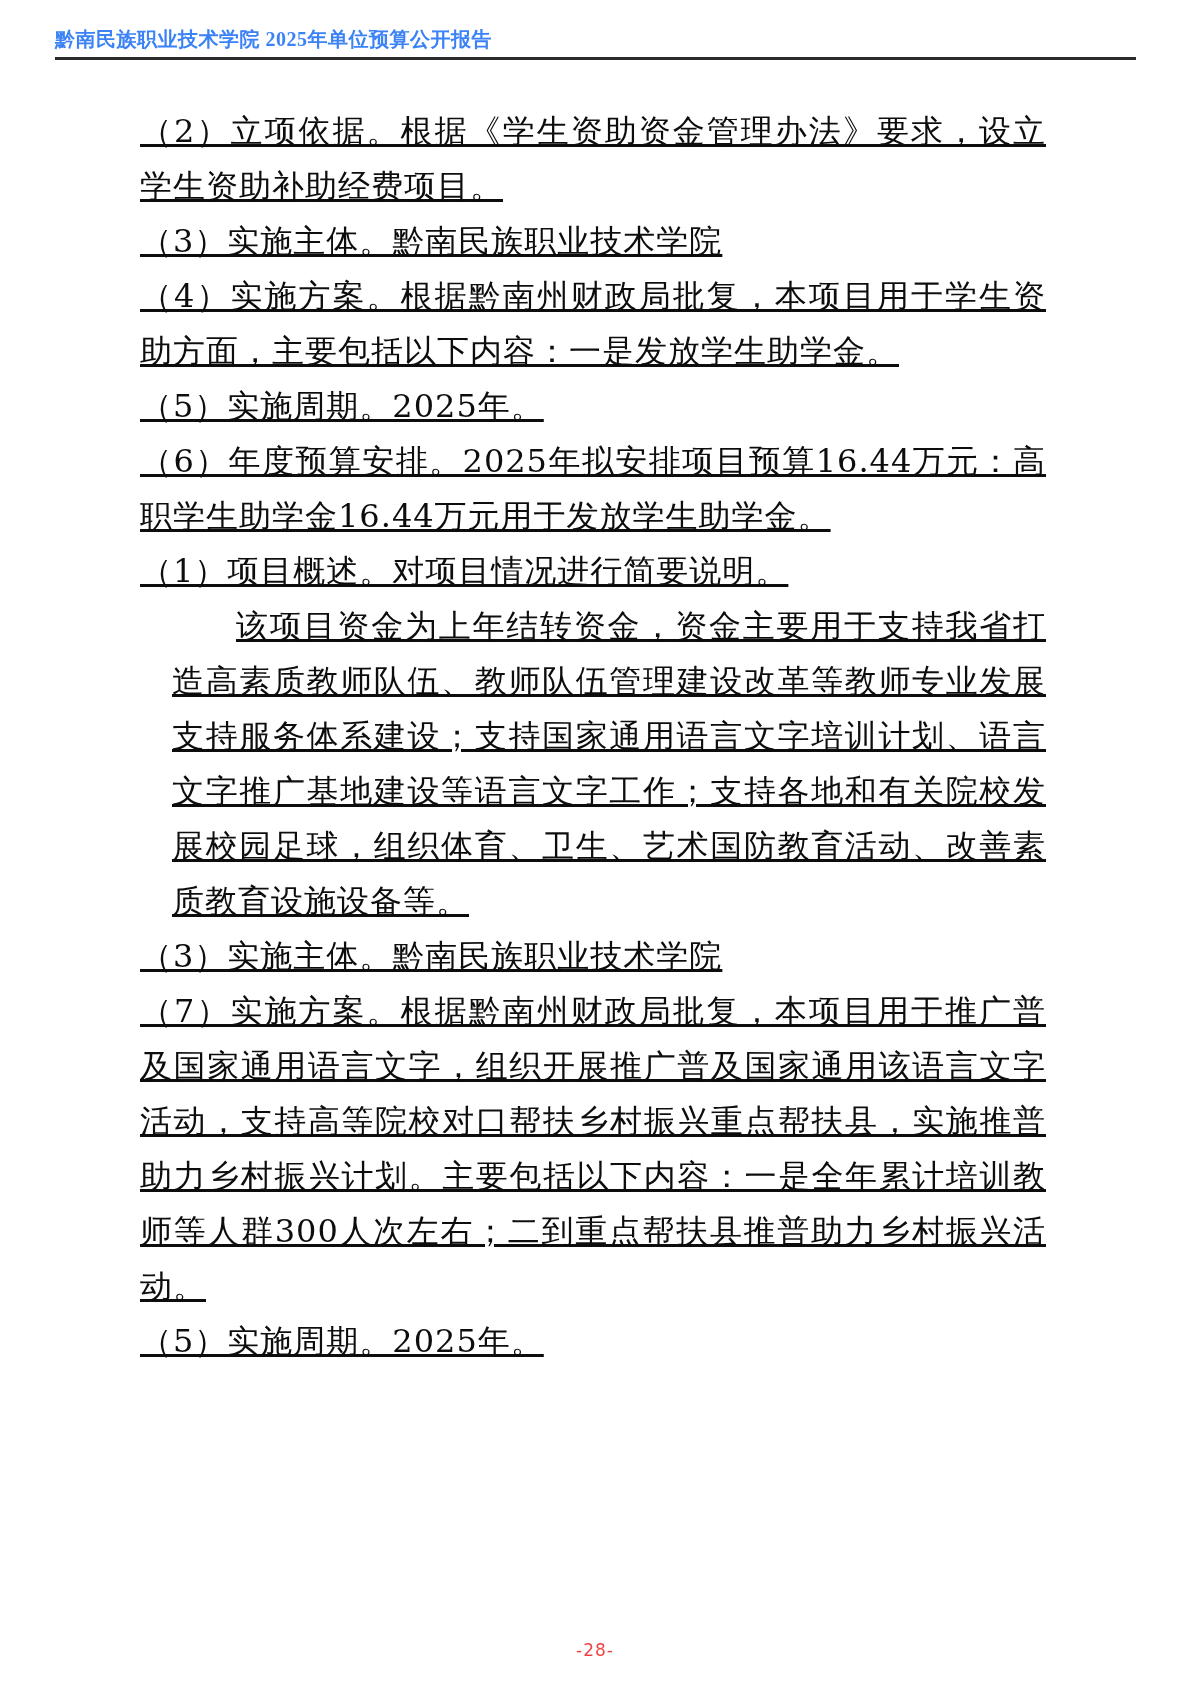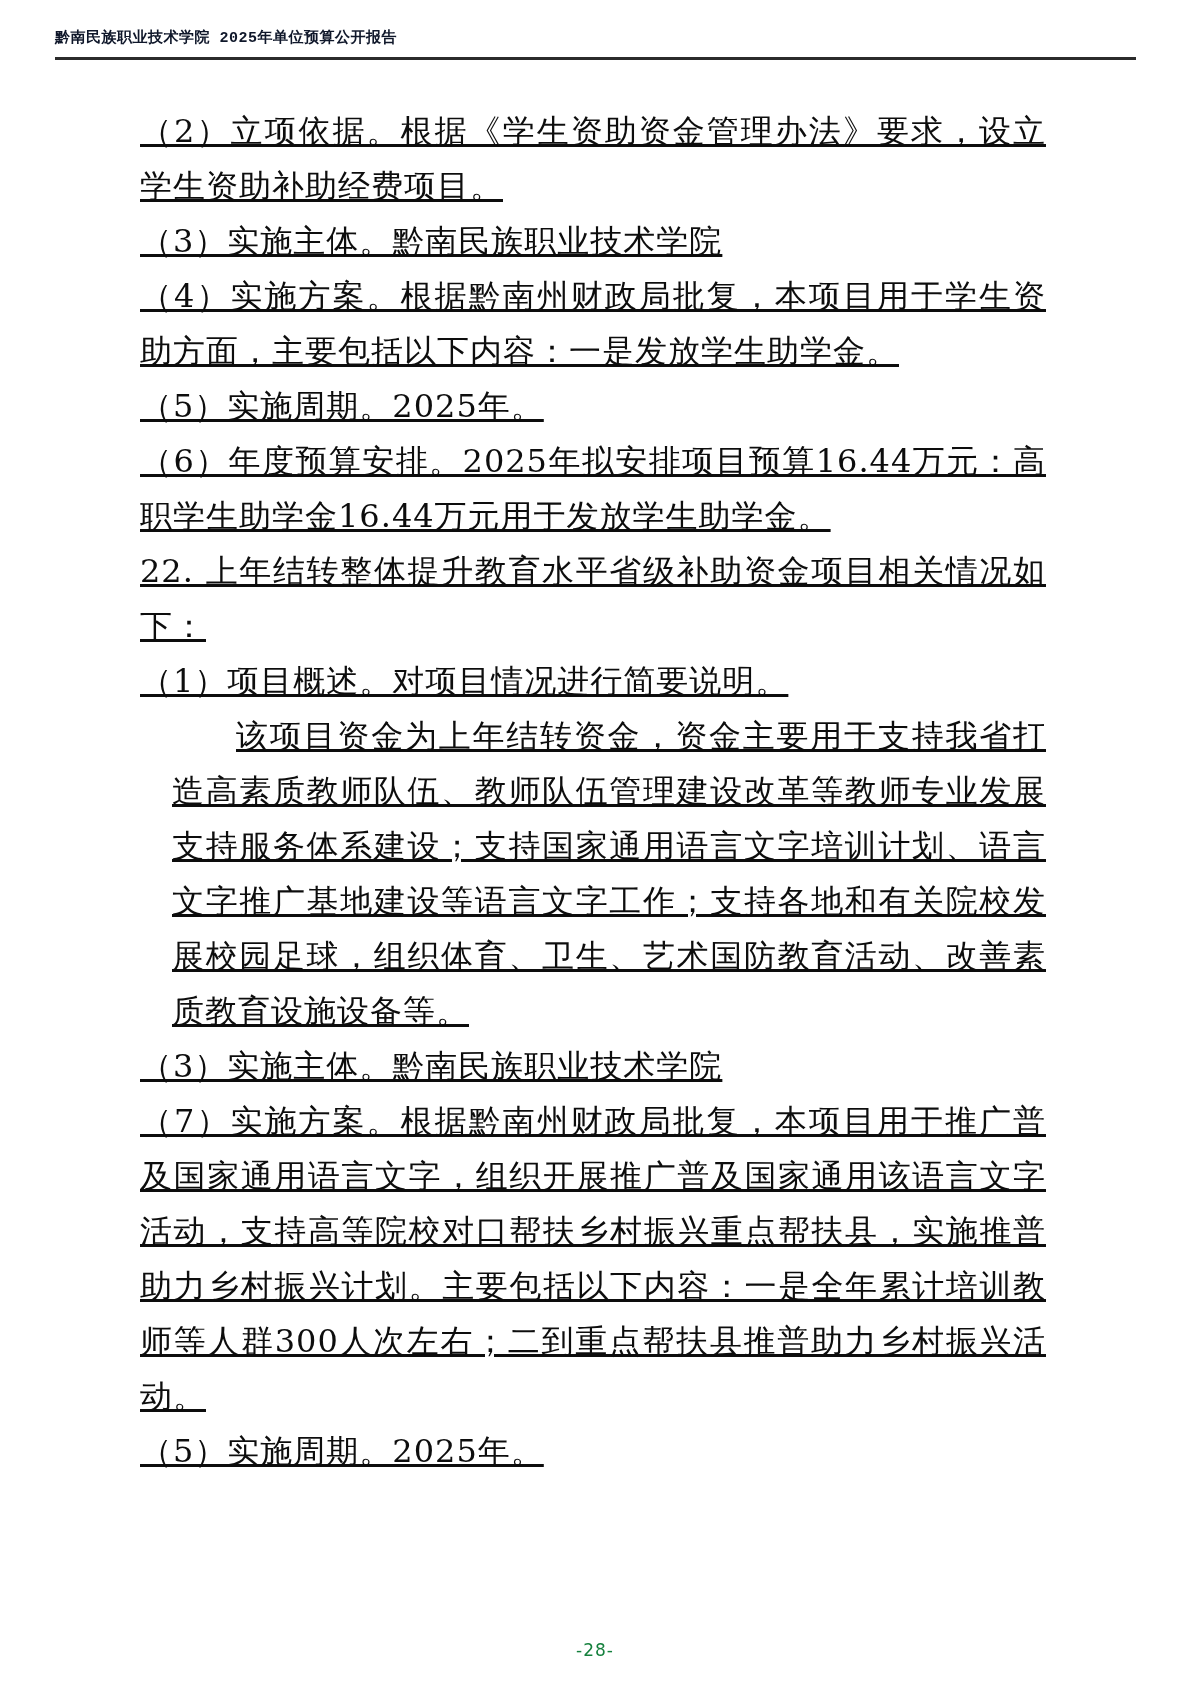--- a/index.html
+++ b/index.html
@@ -14,26 +14,26 @@
   .page {
     position: absolute; inset: 0;
     background: #ffffff;
   }
   
   .page-header {
     position: absolute;
     top: 28px; left: 55px; right: 54px;
   }
   .hdr-text {
-    font-family: Liberation Mono, monospace;
+    font-family: Liberation Serif, serif;
     font-weight: bold;
-    font-size: 15px;
+    font-size: 20px;
     line-height: 22px;
     letter-spacing: 0.5px;
-    color: #0f172a;
+    color: #3b82f6;
     white-space: nowrap;
   }
   .hdr-rule {
     margin-top: 7px;
     height: 0;
     border-top: 3px solid #2b2b2b;
   }
   
   .doc-body {
     position: absolute;
@@ -56,41 +56,40 @@
   
   .page-footer {
     position: absolute;
     left: 0; right: 0;
     bottom: 24px;
     text-align: center;
   }
   .page-number {
     font-family: "DejaVu Sans", "Liberation Sans", sans-serif;
     font-size: 17px;
-    color: #15803d;
+    color: #ef4444;
     letter-spacing: 1px;
   }
 </style>
 </head>
 <body>
 
 <div class="page">
 
   <header class="page-header">
     <div class="hdr-text">黔南民族职业技术学院 2025年单位预算公开报告</div>
     <div class="hdr-rule"></div>
   </header>
 
   <main class="doc-body" id="paragraphs">
       <p class="para">（2）立项依据。根据《学生资助资金管理办法》要求，设立学生资助补助经费项目。</p>
       <p class="para">（3）实施主体。黔南民族职业技术学院</p>
       <p class="para">（4）实施方案。根据黔南州财政局批复，本项目用于学生资助方面，主要包括以下内容：一是发放学生助学金。</p>
       <p class="para">（5）实施周期。2025年。</p>
       <p class="para">（6）年度预算安排。2025年拟安排项目预算16.44万元：高职学生助学金16.44万元用于发放学生助学金。</p>
-      <p class="para">22. 上年结转整体提升教育水平省级补助资金项目相关情况如下：</p>
       <p class="para">（1）项目概述。对项目情况进行简要说明。</p>
       <p class="para indent">该项目资金为上年结转资金，资金主要用于支持我省打造高素质教师队伍、教师队伍管理建设改革等教师专业发展支持服务体系建设；支持国家通用语言文字培训计划、语言文字推广基地建设等语言文字工作；支持各地和有关院校发展校园足球，组织体育、卫生、艺术国防教育活动、改善素质教育设施设备等。</p>
       <p class="para">（3）实施主体。黔南民族职业技术学院</p>
       <p class="para">（7）实施方案。根据黔南州财政局批复，本项目用于推广普及国家通用语言文字，组织开展推广普及国家通用该语言文字活动，支持高等院校对口帮扶乡村振兴重点帮扶县，实施推普助力乡村振兴计划。主要包括以下内容：一是全年累计培训教师等人群300人次左右；二到重点帮扶县推普助力乡村振兴活动。</p>
       <p class="para">（5）实施周期。2025年。</p>
     </main>
 
   <footer class="page-footer">
     <span class="page-number">-28-</span>
   </footer>

